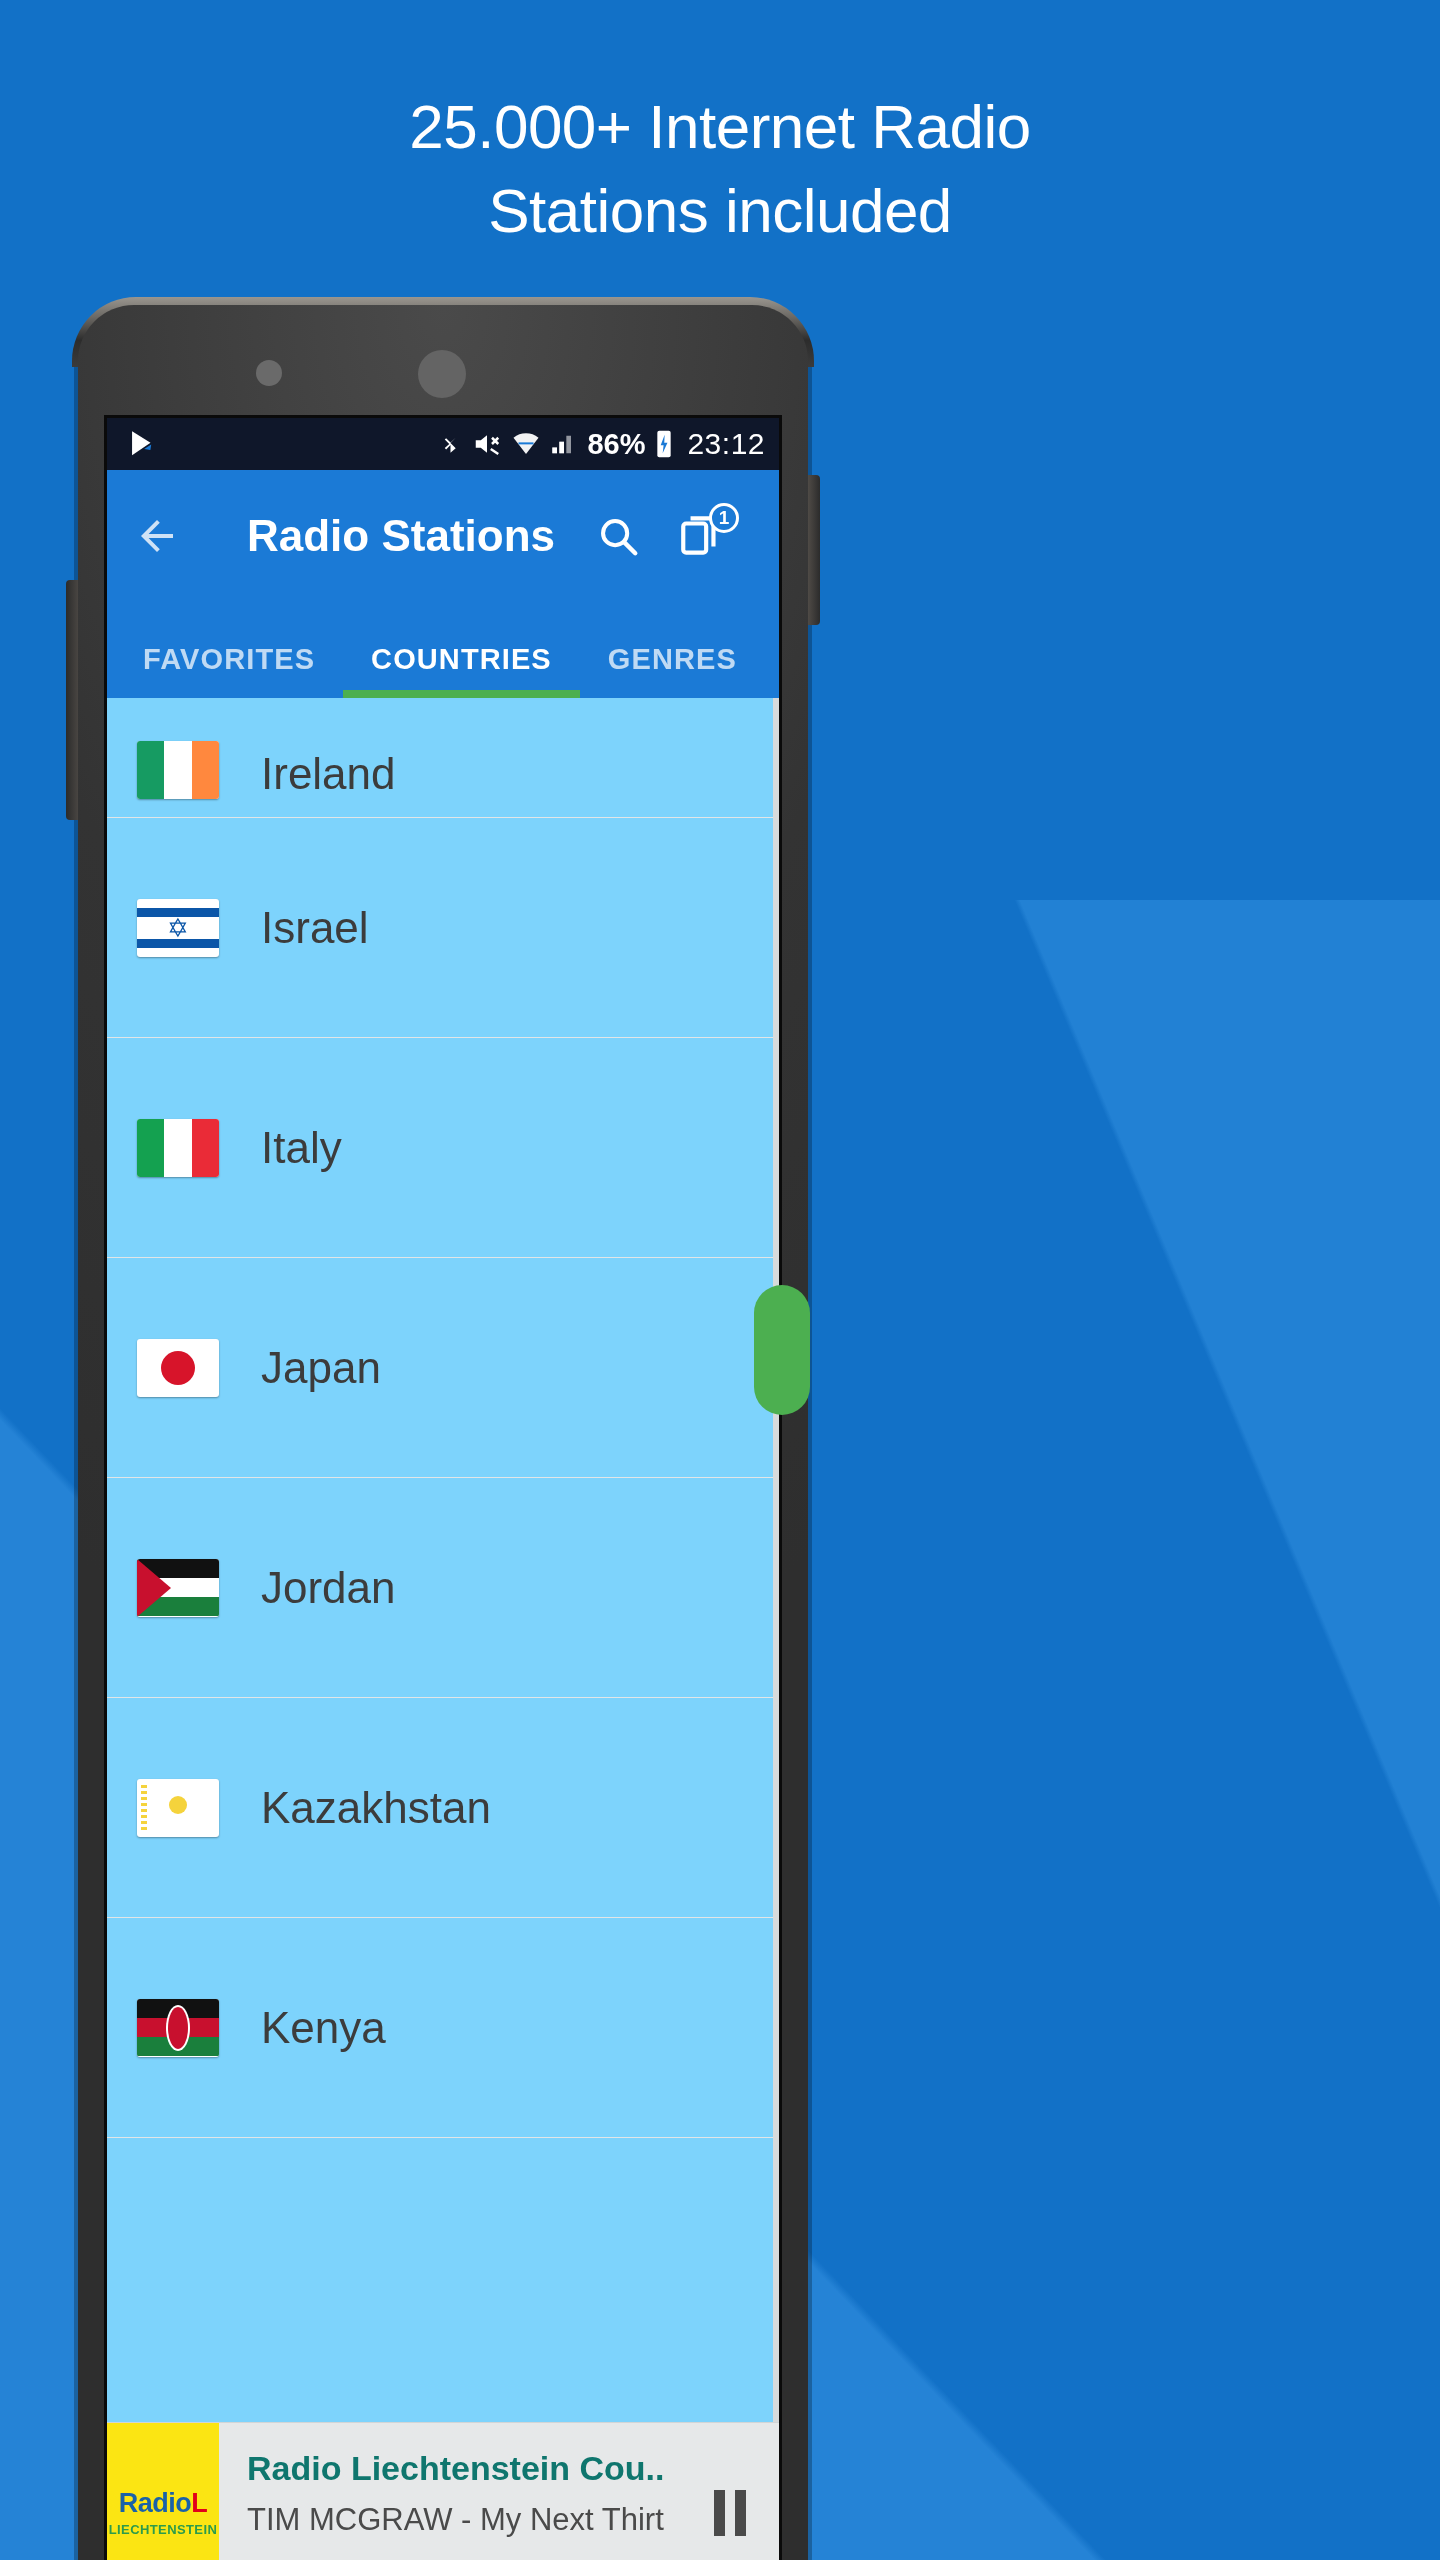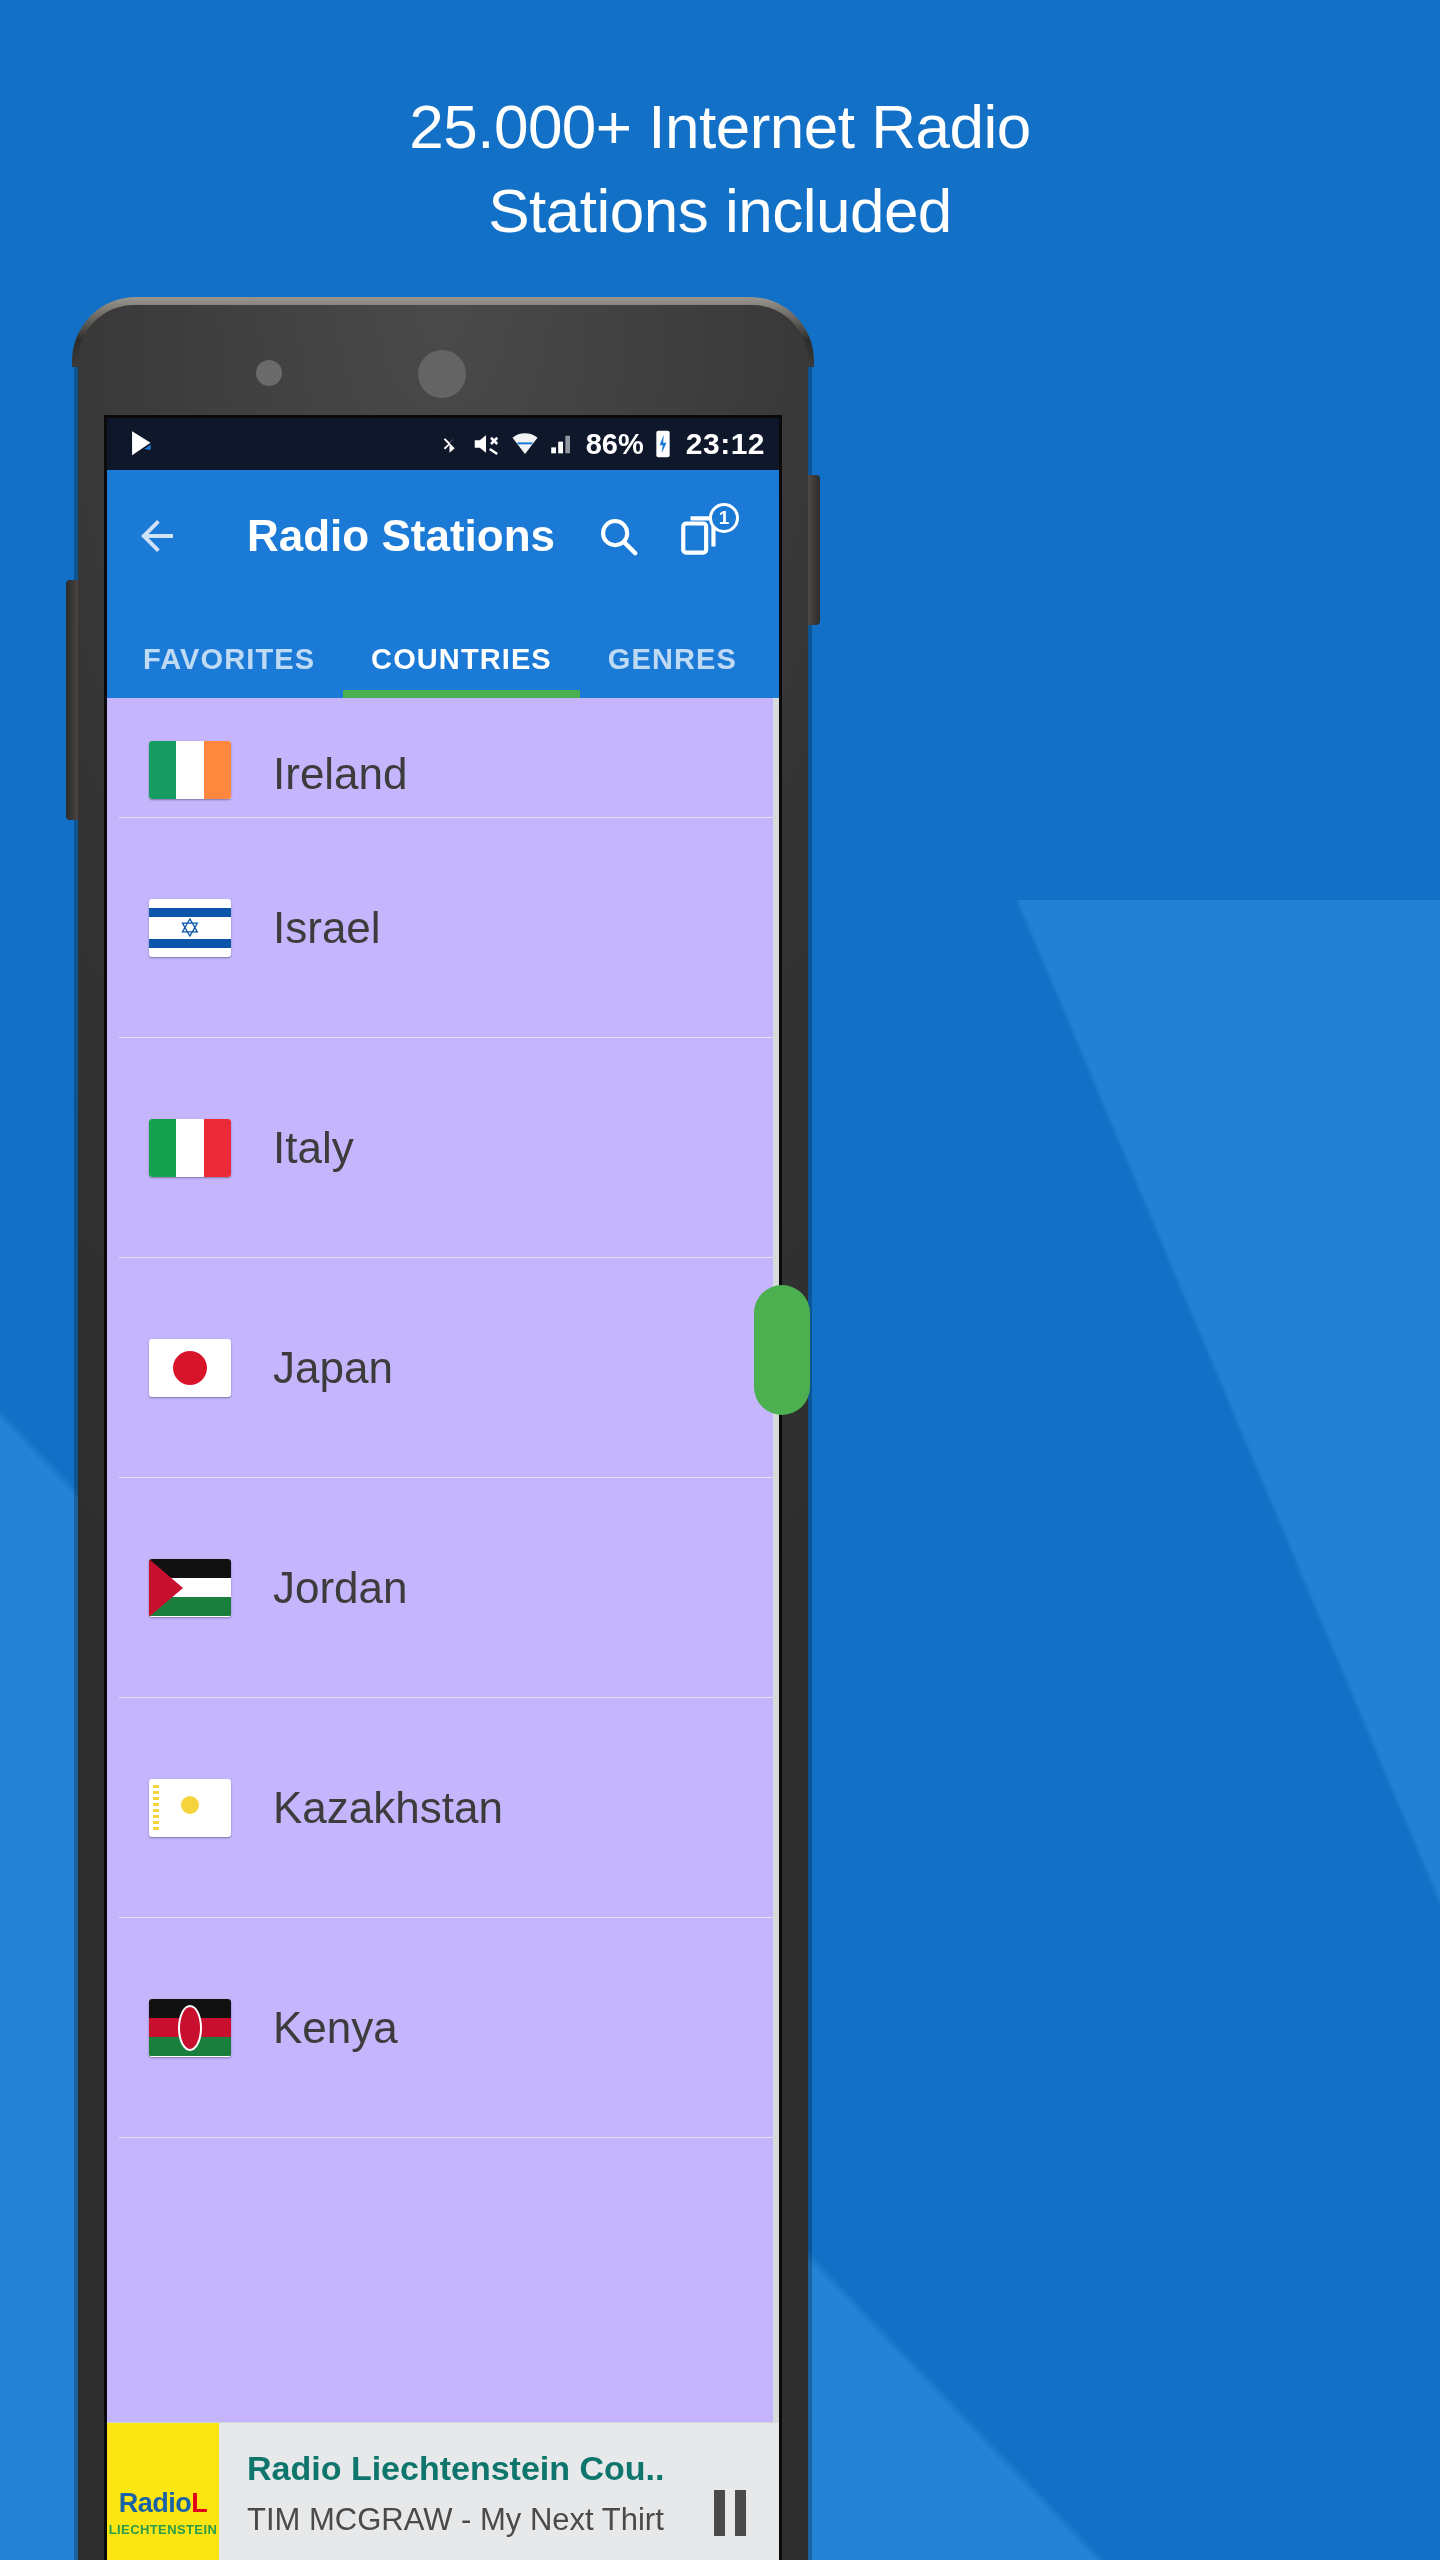--- a/index.html
+++ b/index.html
@@ -77,21 +77,21 @@
 
   
   .statusbar {
     height: 52px; background: #0f172a; color: #fff;
     display: flex; align-items: center; padding: 0 14px 0 18px;
     font-size: 28px; font-weight: 700;
   }
   .sb-left { display: flex; align-items: center; }
   .sb-right { margin-left: auto; display: flex; align-items: center; gap: 9px; }
   .sb-icon { display: inline-flex; align-items: center; }
-  .sb-time { font-size: 30px; font-weight: 700; letter-spacing: 0.5px; margin-left: 4px; }
+  .sb-time { font-size: 30px; font-weight: 400; letter-spacing: 0.5px; margin-left: 4px; }
   .sb-batt-text { font-size: 29px; font-weight: 700; letter-spacing: 0; }
 
   
   .appbar {
     height: 132px; background: #1b7ad6;
     display: flex; align-items: center; padding: 0 22px 0 26px; color: #fff; gap: 34px;
   }
   .appbar .back { width: 56px; height: 56px; display: flex; align-items: center; justify-content: center; }
   .appbar .title {
     font-size: 44px; font-weight: 700; margin-left: 32px; white-space: nowrap;
@@ -113,21 +113,21 @@
     color: rgba(255,255,255,.72); font-size: 29px; font-weight: 700;
     letter-spacing: 1.1px; padding: 0 28px 22px 28px; white-space: nowrap;
     position: relative;
   }
   .tab.active { color: #ffffff; }
   .tab.active::after {
     content: ""; position: absolute; left: 0; right: 0; bottom: 0; height: 8px; background: #4caf50;
   }
 
   
-  .list { background: #c4b5fd; position: relative; height: 1840px; padding-left: 12px; }
+  .list { background: #7dd3fc; position: relative; height: 1840px; }
   .row {
     height: 220px; display: flex; align-items: center; padding-left: 30px;
     border-bottom: 1px solid #e2e5e6;
   }
   .row .flag {
     width: 82px; height: 58px; flex: 0 0 82px; border-radius: 3px;
     box-shadow: 0 1px 2px rgba(0,0,0,.35); overflow: hidden; position: relative;
     background: #fff;
   }
   .row .cname {

